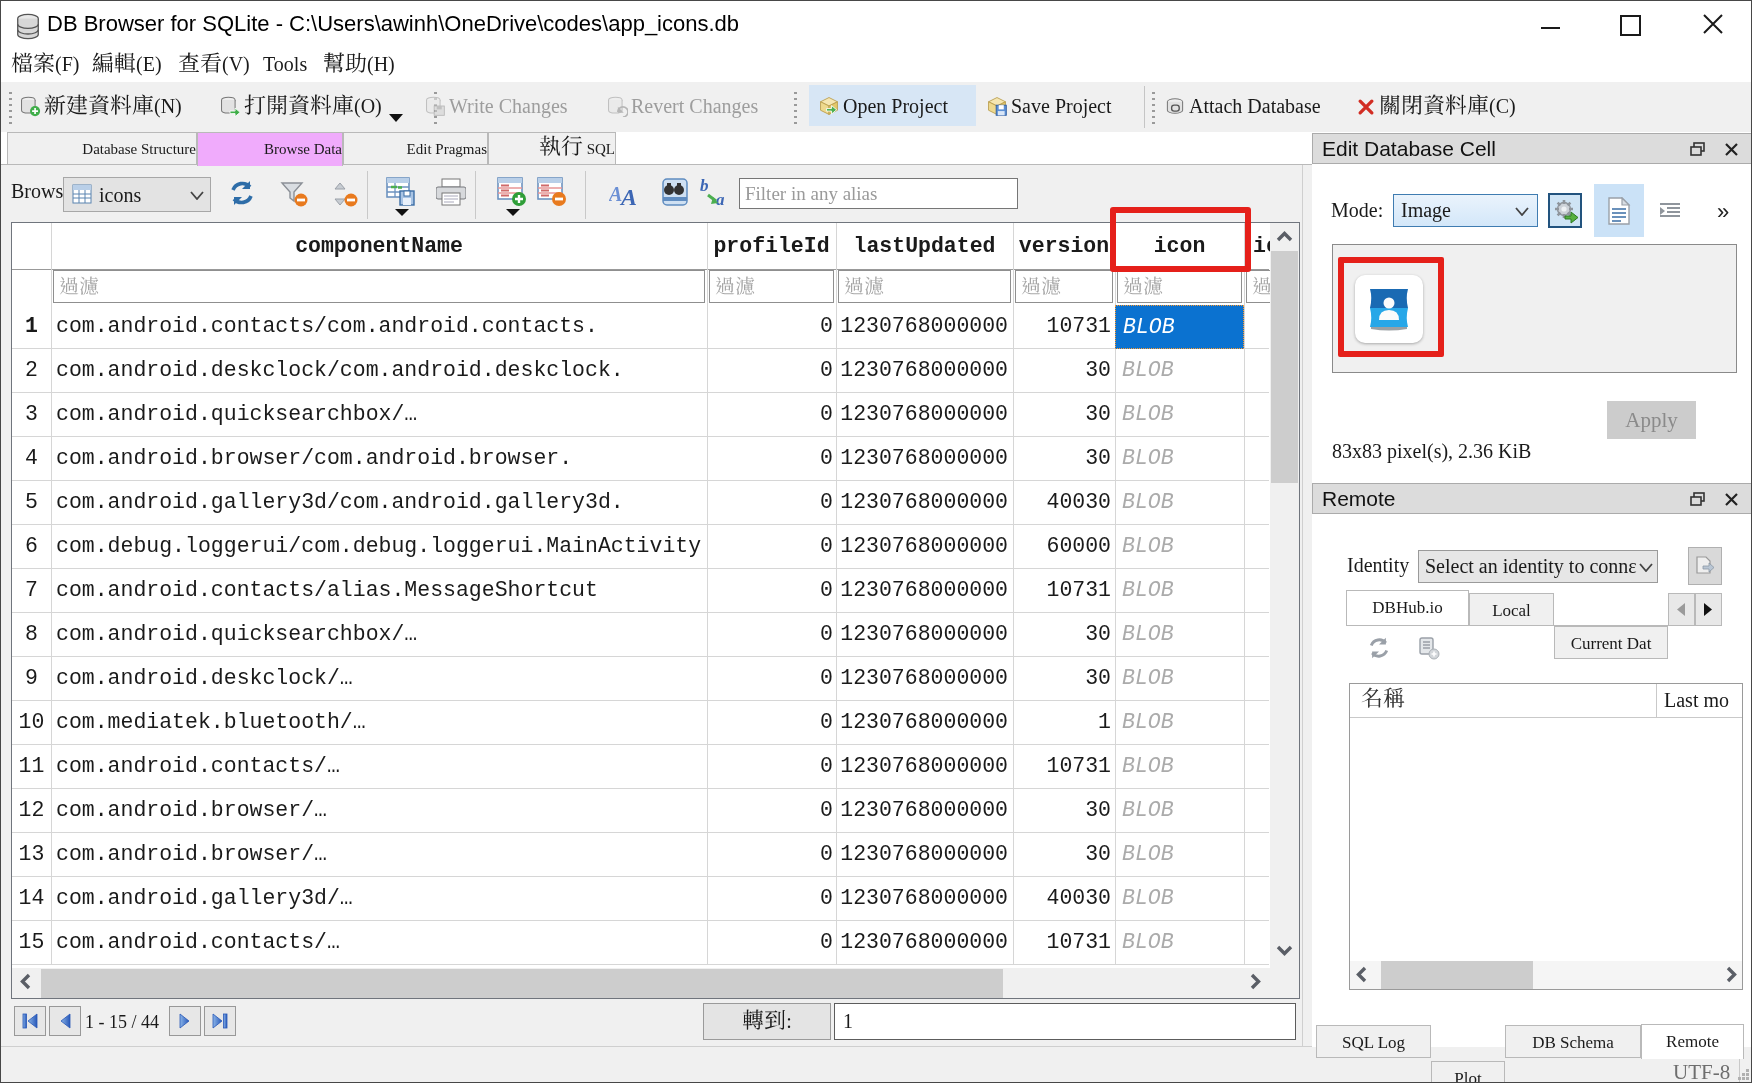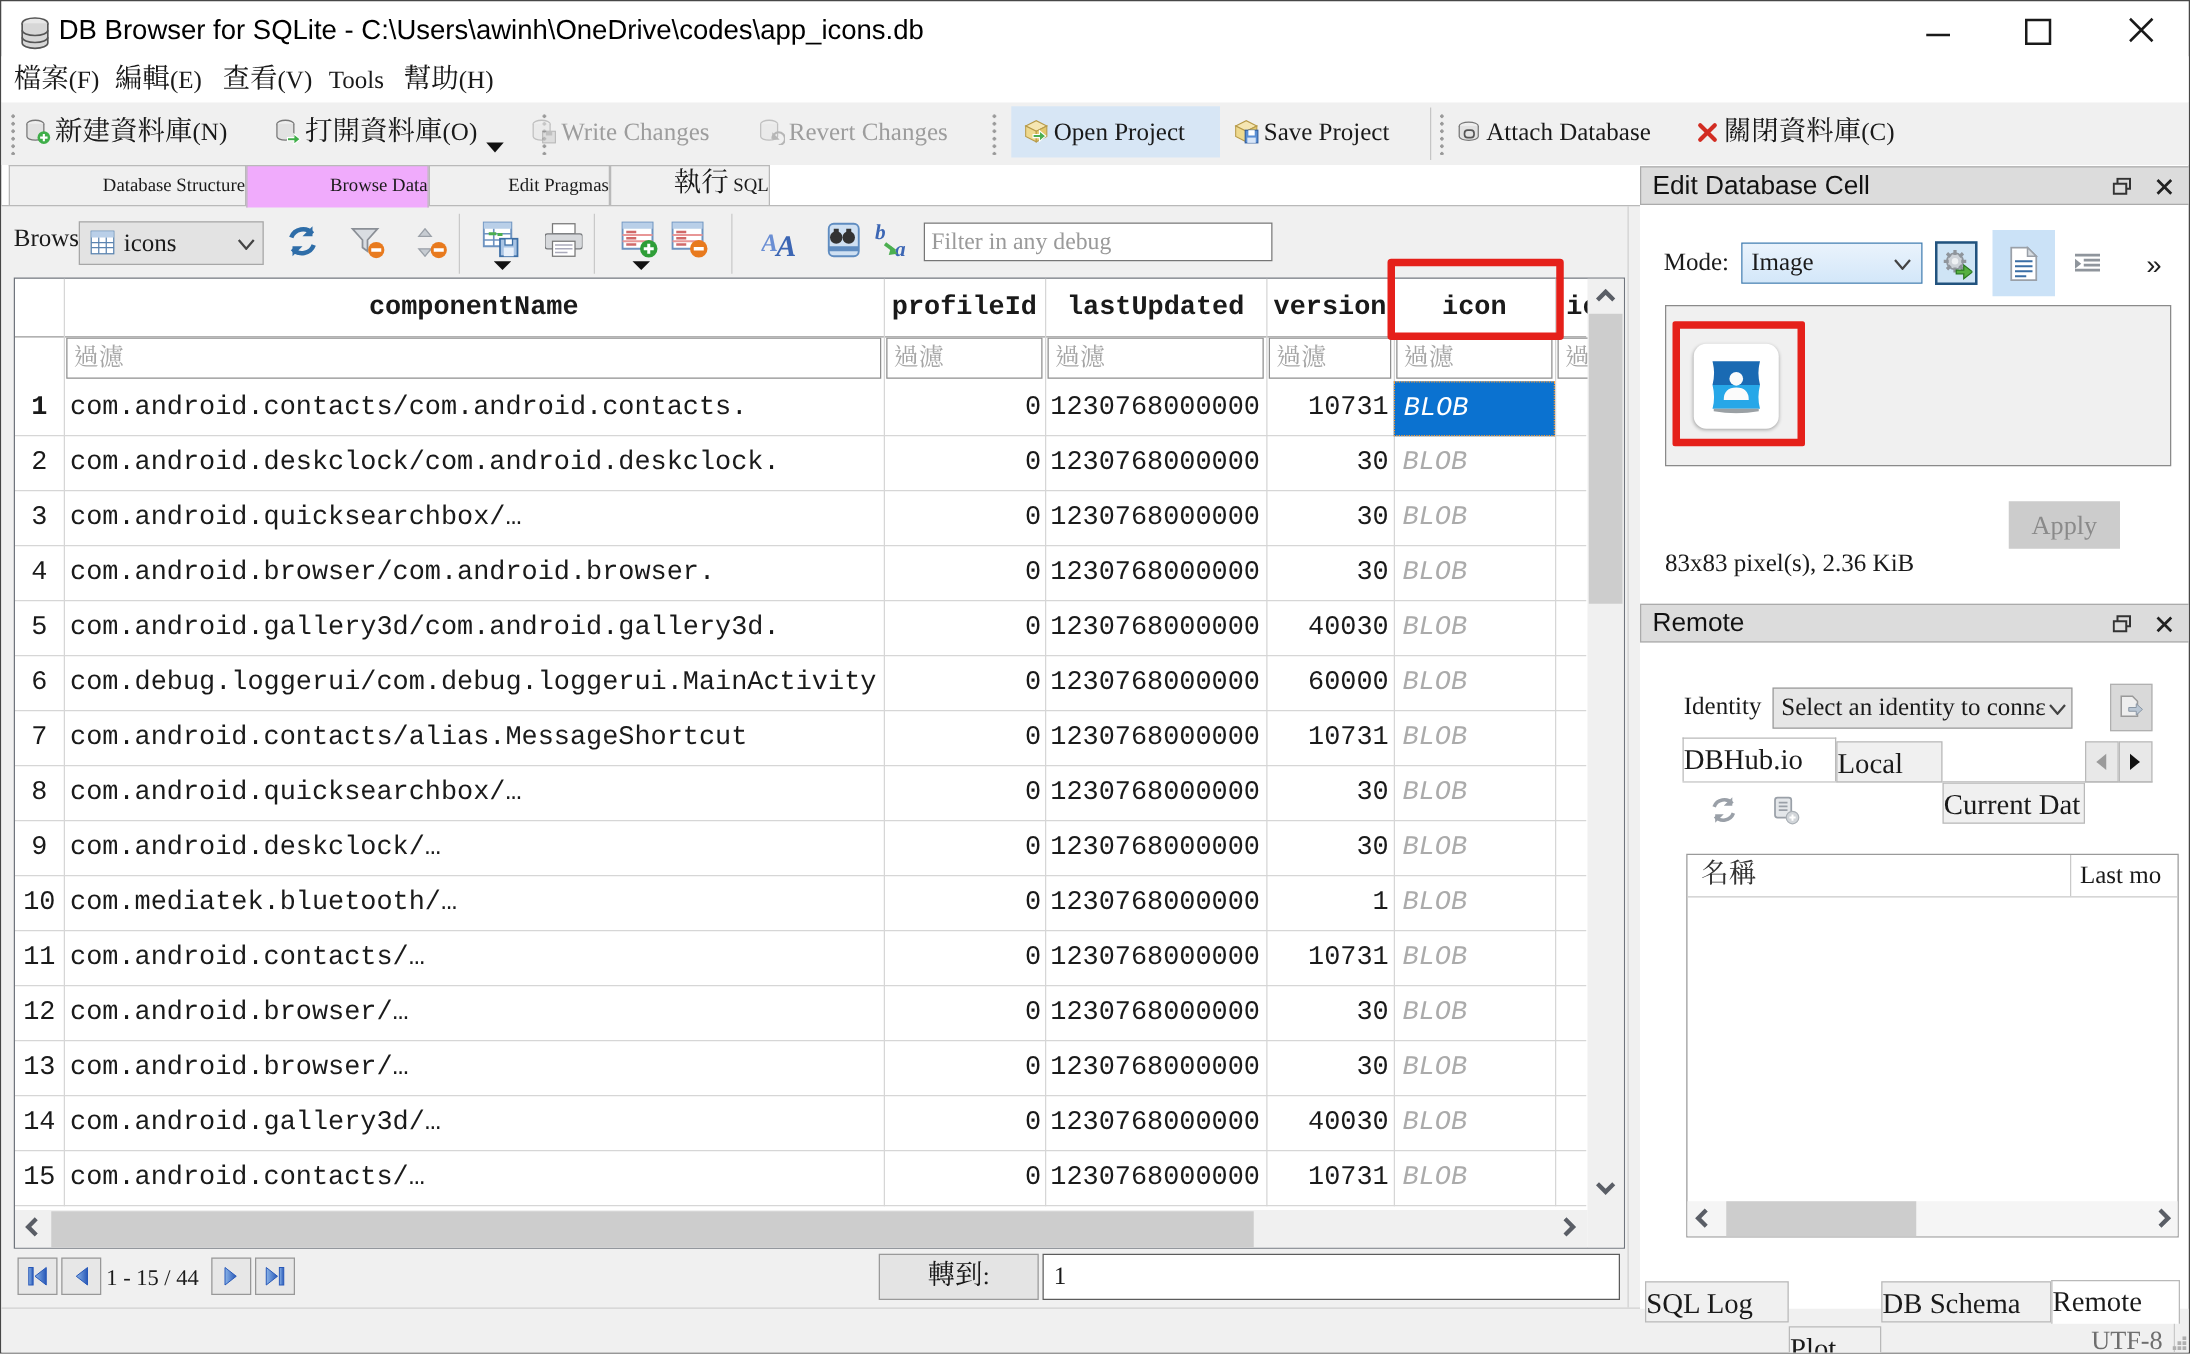--- a/index.html
+++ b/index.html
@@ -40,21 +40,21 @@
 .ver{left:1001px;width:98px;text-align:right}
 .blob{left:1103px;width:129px;font-style:italic;color:#ababab;padding-left:7px;box-sizing:border-box}
 
 .sbtrack{position:absolute;background:#f0f0f0}
 .sbthumb{position:absolute;background:#cdcdcd}
 .chev{stroke:#5a5e66;stroke-width:3.4;fill:none}
 
 .navbtn{position:absolute;top:1005px;width:32px;height:30px;background:#e7e7e7;border:1px solid #989898;box-sizing:border-box}
 
 .dockhead{position:absolute;left:1311px;width:440px;height:31px;background:#dcdcdc;border:1px solid #ababab;box-sizing:border-box;font-family:"Liberation Sans",sans-serif;font-size:21px;line-height:29px;padding-left:9px;color:#111}
-.rtab{position:absolute;height:33px;line-height:33px;font-size:23px;background:#f0f0f0;border:1px solid #b9b9b9;box-sizing:border-box;color:#1a1a1a;z-index:5}
+.rtab{position:absolute;height:33px;line-height:33px;text-align:center;font-size:17px;background:#f0f0f0;border:1px solid #b9b9b9;box-sizing:border-box;color:#1a1a1a;z-index:5}
 
 #statusbar{left:0;top:1046px;width:1750px;height:36px;background:#f0f0f0}
 </style></head>
 <body>
 <div id="win">
 <svg width="0" height="0" style="position:absolute">
       <defs>
         <path id="u5230" d="M37 14Q36 15 35 15Q34 16 31 15L34 14Q32 17 28 21Q24 25 20 29Q16 32 11 35L11 34H15Q15 37 14 39Q13 41 12 42L8 33Q8 33 9 32Q10 32 10 32Q12 30 15 27Q18 25 20 21Q22 18 24 15Q26 12 27 10ZM10 34Q14 33 20 33Q27 33 35 32Q44 31 53 30L53 32Q46 33 35 36Q24 38 12 40ZM95 1Q95 2 94 3Q93 4 91 4V80Q91 83 90 85Q90 87 88 88Q85 90 81 90Q81 88 80 87Q80 86 79 85Q78 84 76 84Q74 83 70 83V81Q70 81 72 81Q73 81 76 81Q78 82 80 82Q82 82 82 82Q84 82 84 81Q85 81 85 80V0ZM76 9Q76 10 75 11Q74 11 72 12V66Q72 67 71 67Q71 68 70 68Q68 69 67 69H66V8ZM4 79Q8 79 14 78Q20 77 27 75Q35 74 43 72Q52 71 61 69L61 71Q52 74 40 77Q28 81 11 86Q10 88 8 88ZM40 18Q46 20 50 23Q53 26 55 29Q57 32 57 34Q58 37 57 38Q56 40 55 40Q54 40 52 39Q51 36 49 32Q47 28 44 24Q42 21 39 18ZM38 40Q38 41 37 41Q36 42 35 42V76L28 78V39ZM49 47Q49 47 50 48Q51 48 53 49Q54 50 55 52Q57 53 58 54Q58 56 55 56H8L7 53H45ZM53 1Q53 1 53 2Q54 3 56 4Q57 5 58 6Q60 7 61 9Q61 10 58 10H6L5 7H48Z"></path>
 <path id="u52a9" d="M45 24H89V27H46ZM62 -1 72 1Q72 2 71 2Q70 3 68 3Q68 14 68 24Q67 35 66 44Q64 53 61 61Q57 70 50 77Q44 84 33 90L31 88Q41 82 47 74Q53 67 56 59Q59 50 60 41Q61 32 61 21Q62 11 62 -1ZM12 6V3L19 6H18V73Q18 74 17 75Q15 76 13 76H12ZM36 6H35L38 2L46 8Q46 9 45 10Q43 10 42 10V67L36 69ZM14 6H39V9H14ZM14 27H39V29H14ZM14 47H39V50H14ZM86 24H84L88 20L96 26Q95 27 94 27Q93 28 92 28Q91 40 91 49Q90 59 89 66Q88 74 87 78Q86 83 84 85Q82 87 79 88Q76 89 73 89Q73 88 72 86Q72 85 71 84Q70 84 67 83Q64 82 61 82L61 80Q63 80 66 80Q69 81 72 81Q74 81 75 81Q77 81 77 81Q78 80 79 80Q81 78 82 71Q83 63 84 51Q85 39 86 24ZM3 73Q6 73 11 72Q16 71 22 70Q29 69 36 67Q43 66 51 64L51 66Q44 68 33 72Q23 76 9 80Q8 82 6 82Z"></path>
 <path id="u540d" d="M36 10H71V13H33ZM80 50H79L83 46L91 52Q91 53 89 53Q88 54 87 54V87Q87 87 86 88Q85 89 83 89Q82 89 81 89H80ZM36 79H83V82H36ZM36 50H84V53H36ZM68 10H66L71 5L79 13Q78 13 77 14Q76 14 74 14Q64 31 47 44Q29 58 4 65L3 64Q18 58 30 50Q43 42 53 31Q62 21 68 10ZM25 22Q32 24 36 26Q40 28 42 31Q44 33 45 35Q45 38 45 39Q44 40 43 41Q41 41 40 40Q39 37 36 34Q33 31 30 28Q27 25 24 23ZM40 -2 51 2Q50 2 49 3Q49 3 47 3Q42 9 36 16Q30 22 22 28Q15 33 7 37L6 36Q13 31 19 25Q26 19 31 12Q37 5 40 -2ZM39 50V88Q39 88 38 88Q37 89 36 89Q35 90 33 90H32V53L36 48L40 50Z"></path>
@@ -296,21 +296,21 @@
       <rect x="8" y="6" width="4" height="6" fill="#333"></rect>
       <rect x="18" y="6" width="4" height="6" fill="#333"></rect>
       <rect x="4" y="20" width="24" height="4" fill="#5f8cc0"></rect>
     </svg>
 <svg class="abs" style="left:699px;top:176px" width="32" height="32" viewBox="0 0 32 32">
       <text x="0" y="14" font-family="Liberation Serif" font-style="italic" font-weight="bold" font-size="17" fill="#3c66b4">b</text>
       <text x="16" y="28" font-family="Liberation Serif" font-style="italic" font-weight="bold" font-size="17" fill="#3c66b4">a</text>
       <path d="M8 18 l8 6" stroke="#4caf50" stroke-width="3"></path>
       <path d="M18 26 l-7 1 2 -7z" fill="#4caf50"></path>
     </svg>
-<div class="abs" id="filter">Filter in any debug</div>
+<div class="abs" id="filter">Filter in any alias</div>
 
 <div class="abs" id="grid">
  <div class="hdr" style="left:39px;width:656px">componentName</div>
  <div class="hdr" style="left:695px;width:129px">profileId</div>
  <div class="hdr" style="left:824px;width:177px">lastUpdated</div>
  <div class="hdr" style="left:1001px;width:102px">version</div>
  <div class="hdr" style="left:1103px;width:129px">icon</div>
  <div class="hdr" style="left:1232px;width:24px;text-align:left;padding-left:9px;overflow:hidden">ic</div>
  <div style="position:absolute;left:0;top:46px;width:1257px;height:1px;background:#999"></div>
  <div class="gv" style="left:39px;height:742px"></div>

